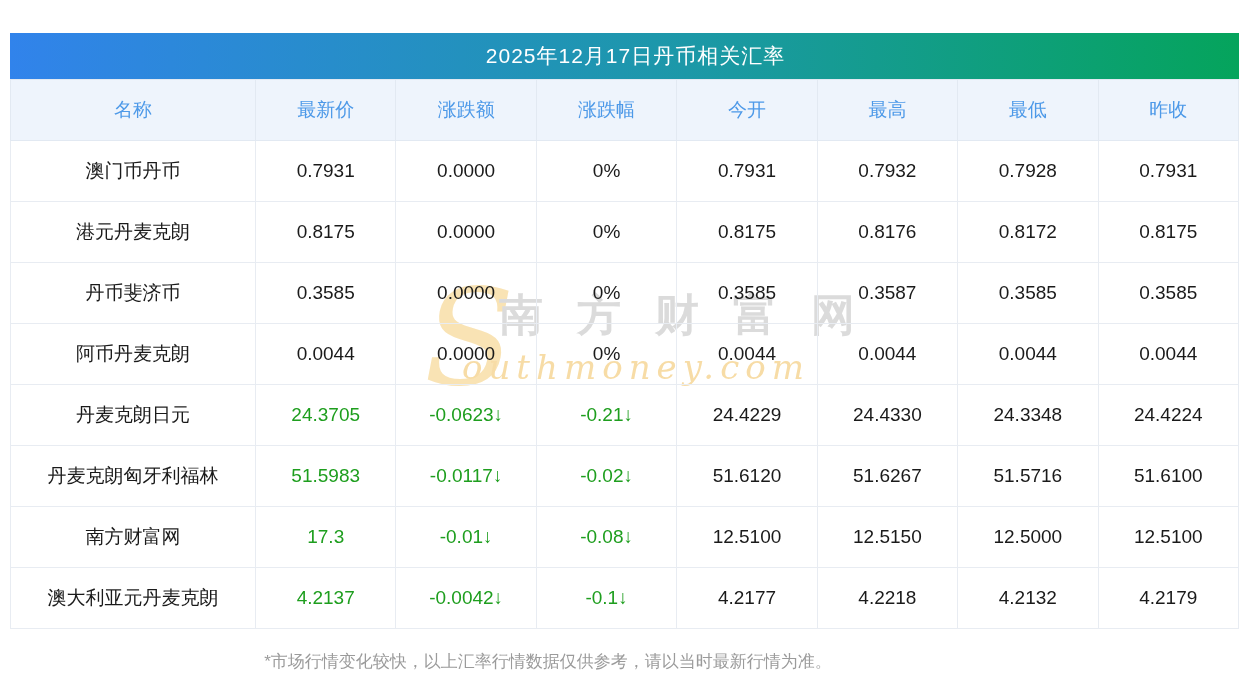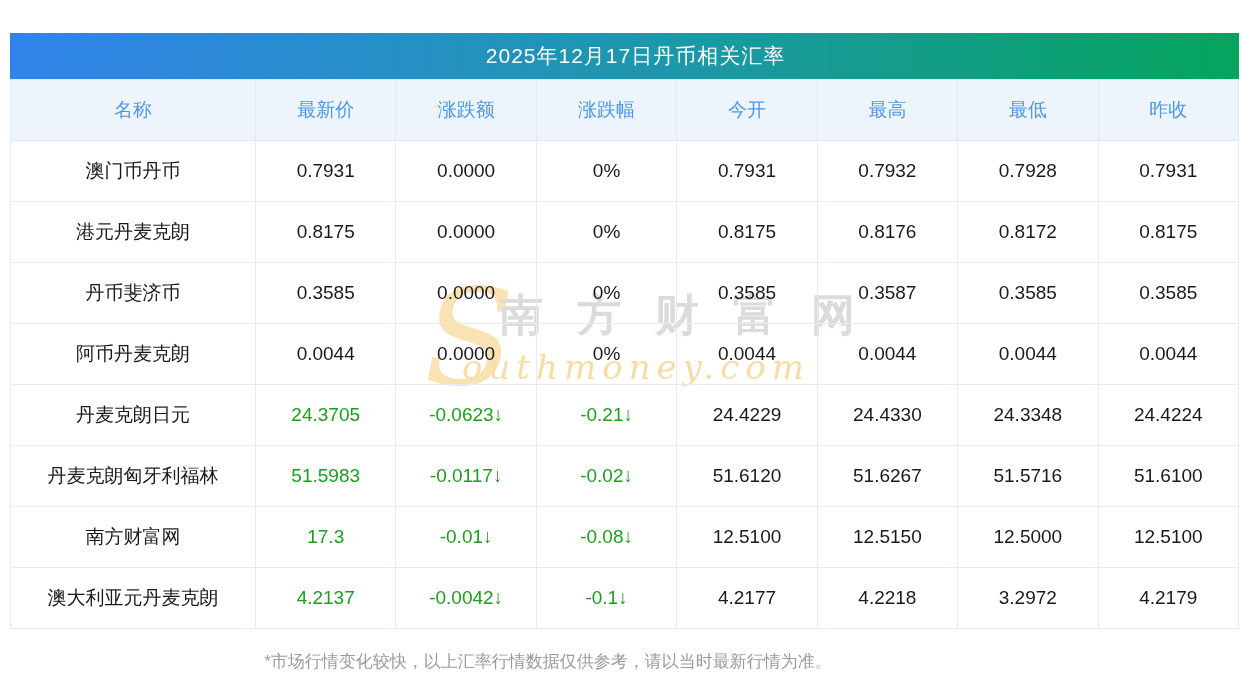--- a/index.html
+++ b/index.html
@@ -174,21 +174,21 @@
           <td>12.5000</td>
           <td>12.5100</td>
         </tr>
         <tr>
           <td class="name-cell">澳大利亚元丹麦克朗</td>
           <td class="down">4.2137</td>
           <td class="down">-0.0042↓</td>
           <td class="down">-0.1↓</td>
           <td>4.2177</td>
           <td>4.2218</td>
-          <td>3.2972</td>
+          <td>4.2132</td>
           <td>4.2179</td>
         </tr>
       </tbody>
   </table>
 
   <div class="footer">*市场行情变化较快，以上汇率行情数据仅供参考，请以当时最新行情为准。</div>
 
 </div>
 
 </body></html>

